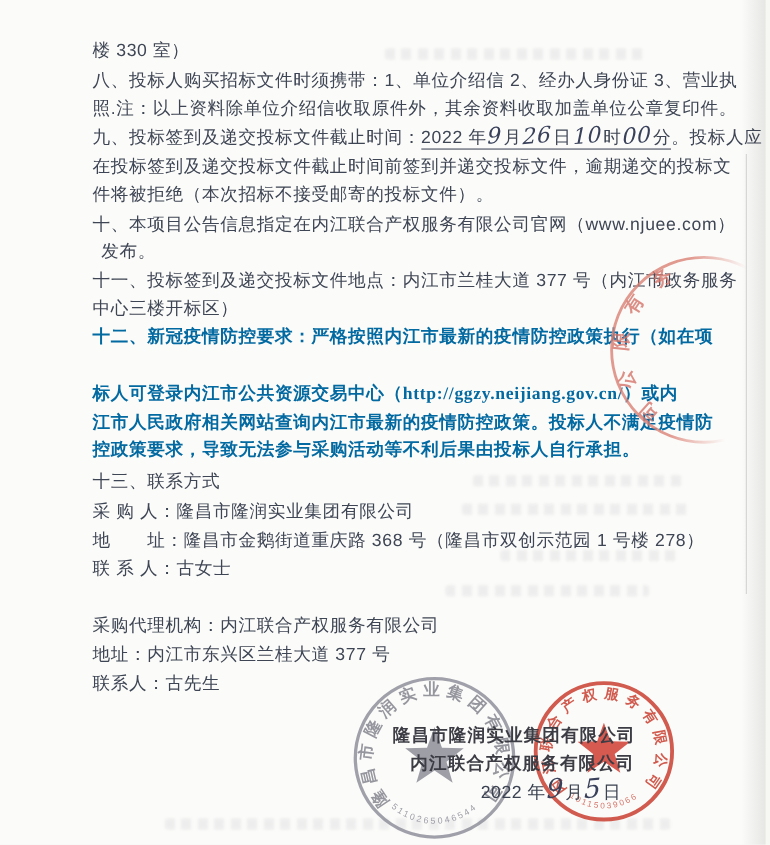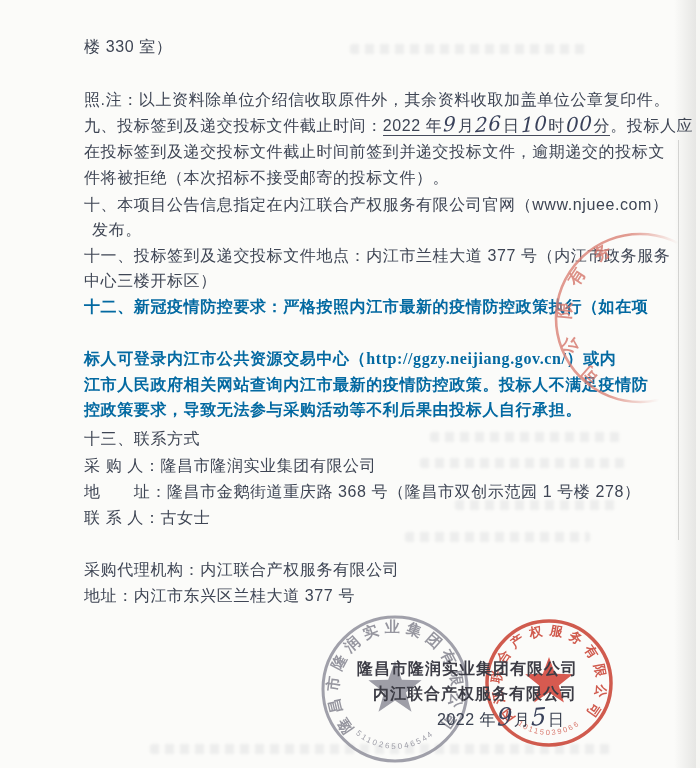--- a/index.html
+++ b/index.html
@@ -61,20 +61,21 @@
 <div class="page">
 
   <div class="smudge" style="left:350px;top:44px;width:240px;"></div>
   <div class="smudge" style="left:430px;top:432px;width:190px;"></div>
   <div class="smudge" style="left:420px;top:458px;width:205px;"></div>
   <div class="smudge" style="left:455px;top:500px;width:165px;"></div>
   <div class="smudge" style="left:405px;top:532px;width:185px;"></div>
   <div class="smudge" style="left:150px;top:744px;width:460px;"></div>
 
   <div class="line" style="top:36px">楼 330 室）</div>
+  <div class="line" style="top:63px">八、投标人购买招标文件时须携带：1、单位介绍信 2、经办人身份证 3、营业执</div>
   <div class="line" style="top:89px">照.注：以上资料除单位介绍信收取原件外，其余资料收取加盖单位公章复印件。</div>
 
   <div class="line" style="top:115px">
     <span>九、投标签到及递交投标文件截止时间：</span><span class="ul"><span>2022 年</span><span class="hw">9</span><span>月</span><span class="hw">26</span><span>日</span><span class="hw">10</span><span>时</span><span class="hw">00</span><span>分</span></span><span>。投标人应</span>
   </div>
 
   <div class="line" style="top:141px">在投标签到及递交投标文件截止时间前签到并递交投标文件，逾期递交的投标文</div>
   <div class="line" style="top:167px">件将被拒绝（本次招标不接受邮寄的投标文件）。</div>
   <div class="line" style="top:194px">十、本项目公告信息指定在内江联合产权服务有限公司官网（www.njuee.com）</div>
   <div class="line" style="top:219px;left:92px">发布。</div>
@@ -83,20 +84,21 @@
   <div class="line b" style="top:296px">十二、新冠疫情防控要求：严格按照内江市最新的疫情防控政策执行（如在项</div>
   <div class="line b" style="top:348px">标人可登录内江市公共资源交易中心（http://ggzy.neijiang.gov.cn/）或内</div>
   <div class="line b" style="top:399px">控政策要求，导致无法参与采购活动等不利后果由投标人自行承担。</div>
   <div class="line b" style="top:374px">江市人民政府相关网站查询内江市最新的疫情防控政策。投标人不满足疫情防</div>
   <div class="line" style="top:428px">十三、联系方式</div>
   <div class="line" style="top:455px">采 购 人：隆昌市隆润实业集团有限公司</div>
   <div class="line" style="top:481px">地　　址：隆昌市金鹅街道重庆路 368 号（隆昌市双创示范园 1 号楼 278）</div>
   <div class="line" style="top:507px">联 系 人：古女士</div>
   <div class="line" style="top:559px">采购代理机构：内江联合产权服务有限公司</div>
   <div class="line" style="top:585px">地址：内江市东兴区兰桂大道 377 号</div>
+  <div class="line" style="top:611px">联系人：古先生</div>
 
   <div class="sig" style="left:357px;top:659px">隆昌市隆润实业集团有限公司</div>
   <div class="sig" style="left:373px;top:684px">内江联合产权服务有限公司</div>
   <div class="sigdate" style="left:437px;top:708px">
     <span>2022 年</span><span class="hw">9</span><span>月</span><span class="hw">5</span><span>日</span>
   </div>
 
   <svg class="seal seal-buyer" width="160" height="160" viewBox="0 0 160 160">
     <defs>
       <path id="buyerRing" d="M 39.7 120.3 A 57 57 0 1 1 120.3 120.3" fill="none"></path>

